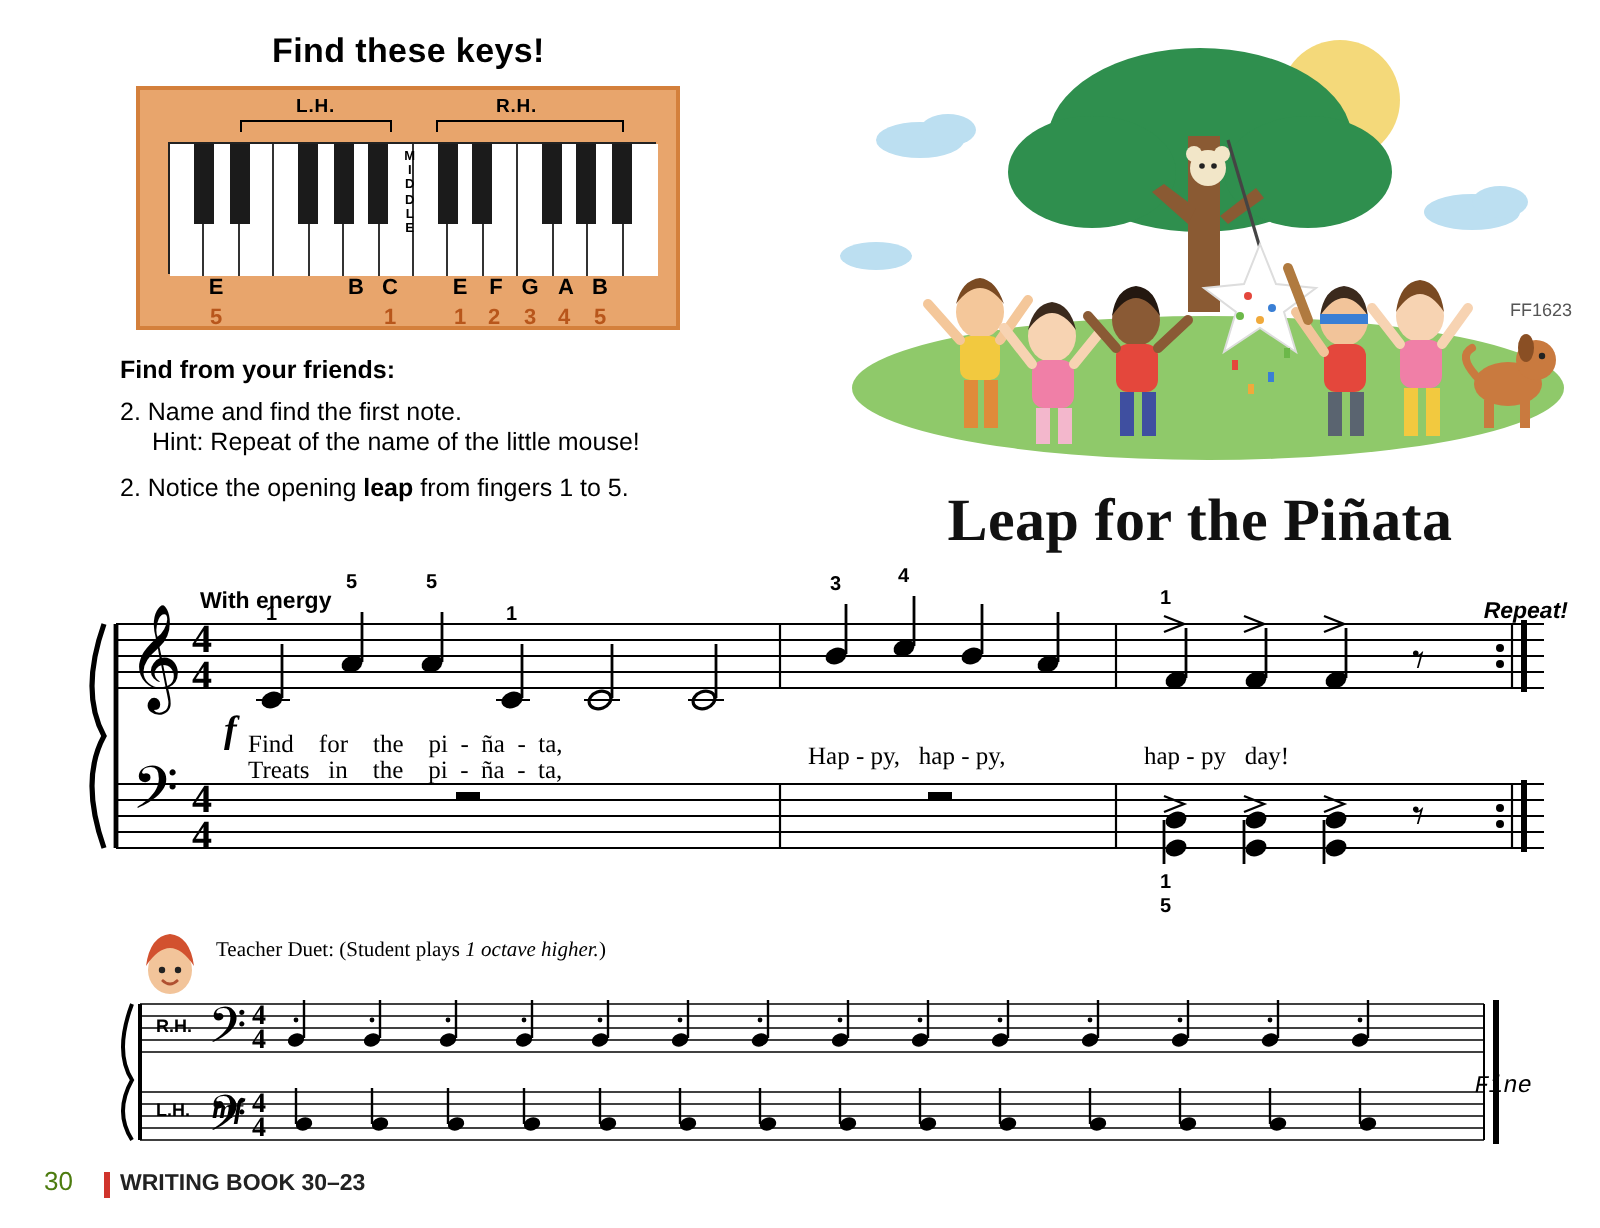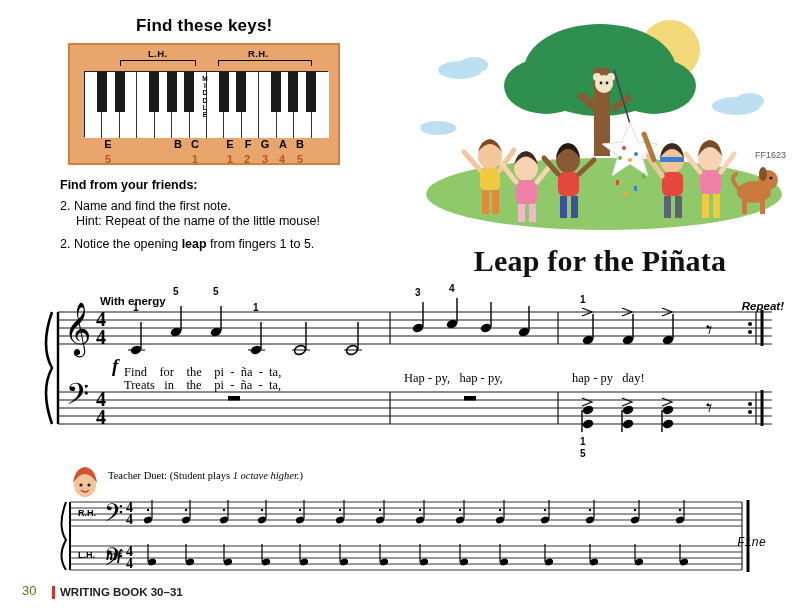--- a/index.html
+++ b/index.html
@@ -704,15 +704,15 @@
     </g>
   </svg>
 
   <div class="fing-small" style="left:78px; top:508px; font-size:9px;">R.H.</div>
   <div class="fing-small" style="left:78px; top:550px; font-size:9px;">L.H.</div>
   <div class="dyn" style="left:106px; top:548px; font-size:14px;">mf</div>
   <div class="fine">Fine</div>
 
   <div class="page-num">30</div>
   <div class="footer-bar"></div>
-  <div class="footer-book">WRITING BOOK 30–31</div>
+  <div class="footer-book">WRITING BOOK 30–23</div>
 
 </div>
 
 </body></html>

